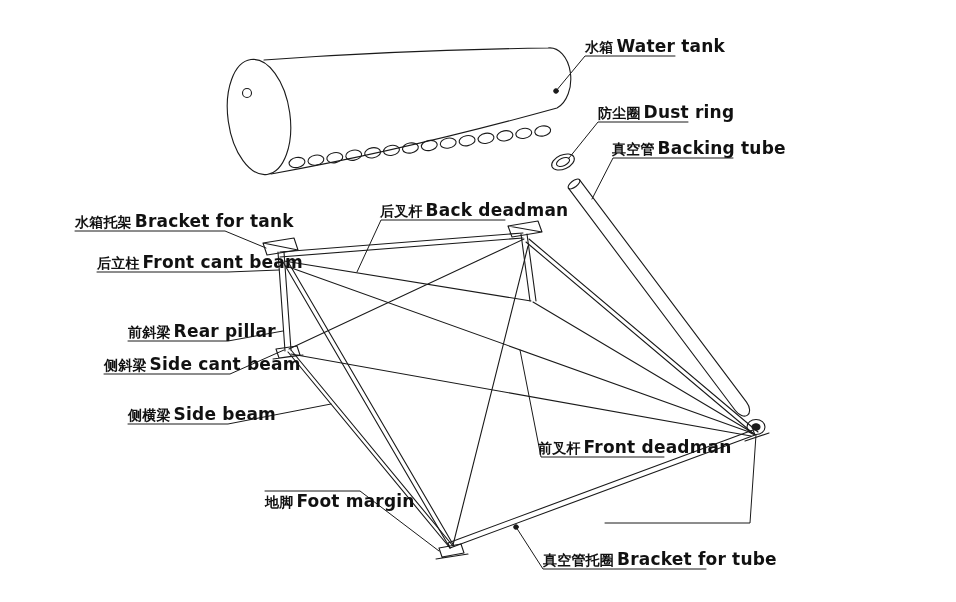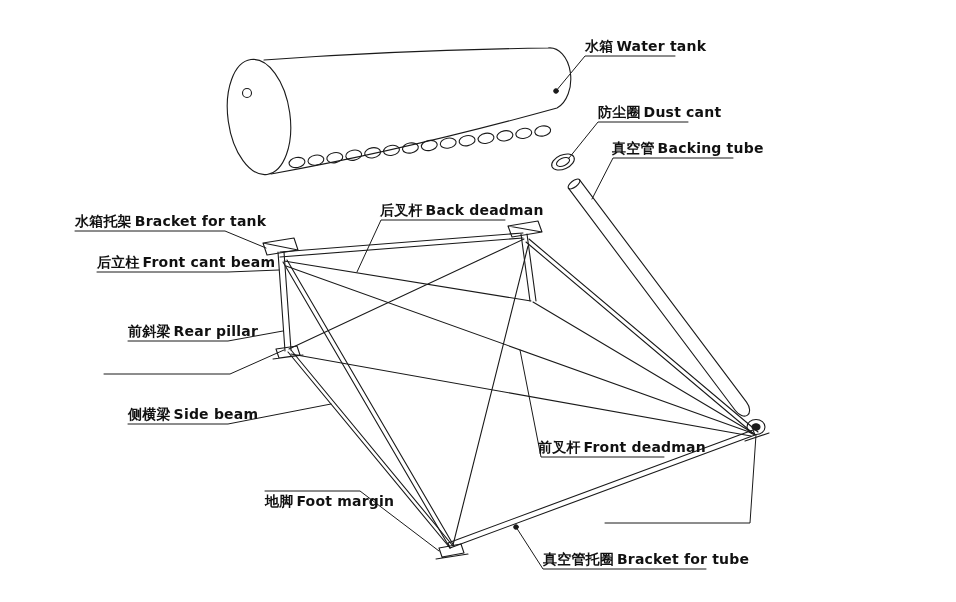--- a/index.html
+++ b/index.html
@@ -14,21 +14,21 @@
   .label{
     position:absolute;
     white-space:nowrap;
     color:#111;
     font-weight:bold;
     font-size:12px;
     line-height:15px;
     letter-spacing:0.2px;
   }
   .label .zh{font-size:14px;}
-  .label .en{font-size:14px;margin-left:3px;}
+  .label .en{font-size:17px;margin-left:3px;}
 </style>
 </head>
 <body>
 
 <div id="stage">
 
   <svg id="art" width="956" height="602" viewBox="0 0 956 602" fill="none" stroke="#1a1a1a" stroke-width="1.1" stroke-linecap="round" stroke-linejoin="round">
 
     <g>
       <ellipse cx="259" cy="117" rx="31" ry="58" transform="rotate(-8 259 117)"></ellipse>
@@ -113,33 +113,36 @@
       <path d="M 605 523 L 750 523 L 756 435"></path>
       <path d="M 706 569 L 543 569 L 516 527"></path>
       <circle cx="516" cy="527" r="2.3" fill="#1a1a1a"></circle>
     </g>
   </svg>
 
   <div class="label" style="left:585px;top:39px">
     <span class="zh">水箱</span><span class="en">Water tank</span>
   </div>
   <div class="label" style="left:598px;top:105px">
-    <span class="zh">防尘圈</span><span class="en">Dust cant</span>
+    <span class="zh">防尘圈</span><span class="en">Dust ring</span>
   </div>
   <div class="label" style="left:612px;top:141px">
     <span class="zh">真空管</span><span class="en">Backing tube</span>
   </div>
   <div class="label" style="left:75px;top:214px">
     <span class="zh">水箱托架</span><span class="en">Bracket for tank</span>
   </div>
   <div class="label" style="left:97px;top:255px">
     <span class="zh">后立柱</span><span class="en">Front cant beam</span>
   </div>
   <div class="label" style="left:128px;top:324px">
     <span class="zh">前斜梁</span><span class="en">Rear pillar</span>
+  </div>
+  <div class="label" style="left:104px;top:357px">
+    <span class="zh">侧斜梁</span><span class="en">Side cant beam</span>
   </div>
   <div class="label" style="left:128px;top:407px">
     <span class="zh">侧横梁</span><span class="en">Side beam</span>
   </div>
   <div class="label" style="left:380px;top:203px">
     <span class="zh">后叉杆</span><span class="en">Back deadman</span>
   </div>
   <div class="label" style="left:538px;top:440px">
     <span class="zh">前叉杆</span><span class="en">Front deadman</span>
   </div>

